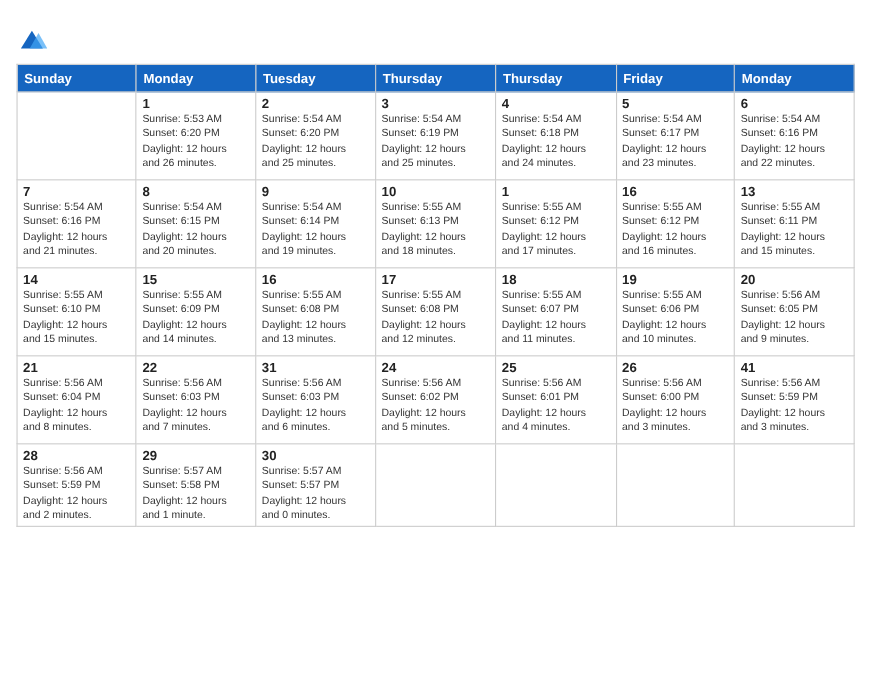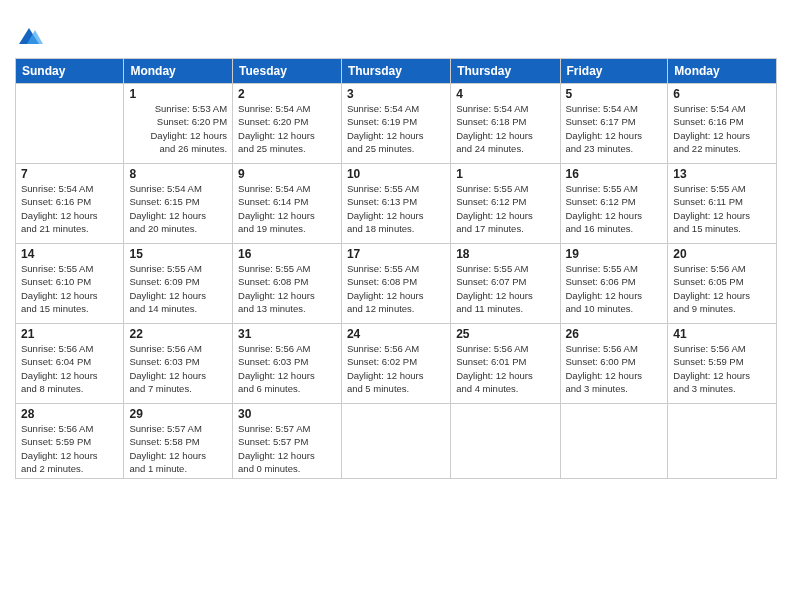--- a/index.html
+++ b/index.html
@@ -121,21 +121,21 @@
           <th>Thursday</th>
           <th>Friday</th>
           <th>Monday</th>
         </tr>
     </thead>
     <tbody id="calendar-body">
     <tr>
           <td class="empty"></td>
           <td>
             <span class="day-num">1</span>
-            <div class="day-info" style="white-space: pre-line; text-align: right;">Sunrise: 5:53 AM
+            <div class="day-info" style="white-space: pre-line;">Sunrise: 5:53 AM
 Sunset: 6:20 PM
 Daylight: 12 hours
 and 26 minutes.</div>
           </td>
           <td>
             <span class="day-num">2</span>
             <div class="day-info" style="white-space: pre-line;">Sunrise: 5:54 AM
 Sunset: 6:20 PM
 Daylight: 12 hours
 and 25 minutes.</div>

